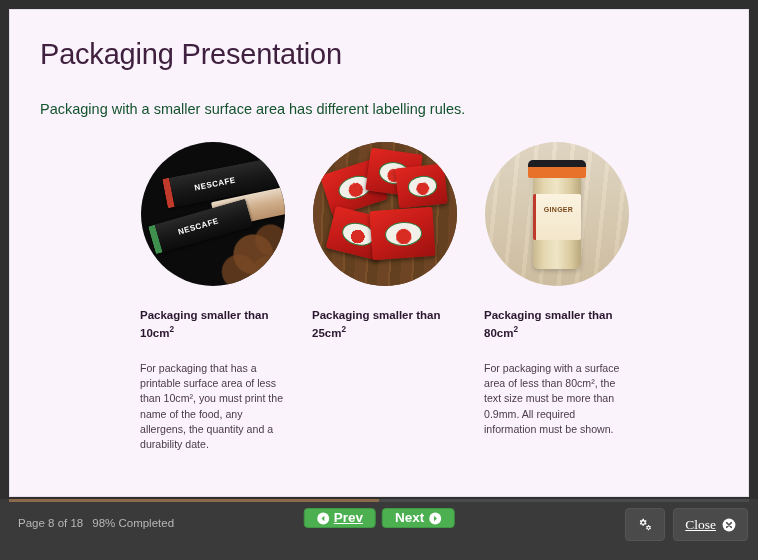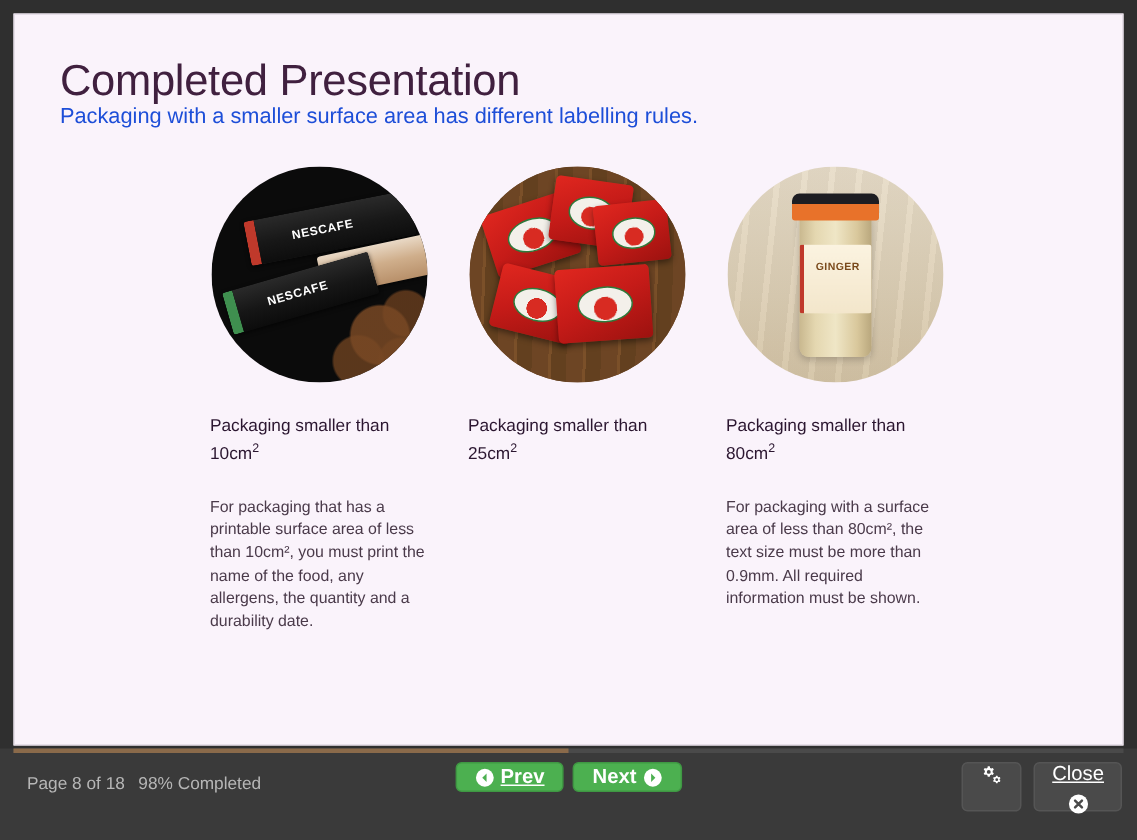--- a/index.html
+++ b/index.html
@@ -40,23 +40,23 @@
 
   #slide-title {
     font-size: 29px;
     font-weight: 400;
     color: #40203f;
     letter-spacing: -0.2px;
     line-height: 1.12;
   }
 
   #slide-subtitle {
-    margin-top: 0;
+    margin-top: 31px;
     font-size: 14.5px;
-    color: #1d4ed8;
+    color: #14532d;
     font-weight: 400;
   }
 
   
   #columns {
     display: flex;
     margin-top: 24px;
     padding-left: 100px;
     gap: 26px;
   }
@@ -77,21 +77,21 @@
     width: 144px;
     height: 144px;
     border-radius: 50%;
     overflow: hidden;
     position: relative;
   }
 
   .col-heading {
     margin-top: 20px;
     font-size: 11.5px;
-    font-weight: normal;
+    font-weight: bold;
     color: #2b1630;
     line-height: 1.42;
   }
 
   .col-body {
     margin-top: 20px;
     font-size: 10.6px;
     color: #4a3a4a;
     line-height: 1.44;
   }
@@ -179,22 +179,21 @@
     border: 1px solid #555;
     border-radius: 4px;
     height: 33px;
     display: flex;
     align-items: center;
     gap: 6px;
     padding: 0 11px;
     color: #ffffff;
     font-size: 13.5px;
     cursor: pointer;
-    font-family: Liberation Sans, sans-serif;
-    flex-direction: column;
+    font-family: Liberation Serif, serif;
   }
   .dark-btn .lbl { text-decoration: underline; line-height: 1; }
 
   
   .img-nescafe {
     width: 100%; height: 100%;
     background:
       radial-gradient(circle at 78% 78%, rgba(120,72,36,0.85) 0 12%, transparent 13%),
       radial-gradient(circle at 90% 68%, rgba(105,62,30,0.8) 0 9%, transparent 10%),
       radial-gradient(circle at 68% 90%, rgba(110,66,32,0.8) 0 10%, transparent 11%),
@@ -307,21 +306,21 @@
   }
 </style>
 </head>
 <body>
 
 <div id="viewer">
 
   <div id="slide-card">
     <div id="slide-inner">
 
-      <h1 id="slide-title">Completed Presentation</h1>
+      <h1 id="slide-title">Packaging Presentation</h1>
       <p id="slide-subtitle">Packaging with a smaller surface area has different labelling rules.</p>
 
       <div id="columns">
 
         <div class="column">
           <div class="thumb-wrap">
             <div class="thumb">
               <div class="img-nescafe">
                 <div class="sachet sachet-a">
                   <span class="brandtxt">NESCAFE</span>

